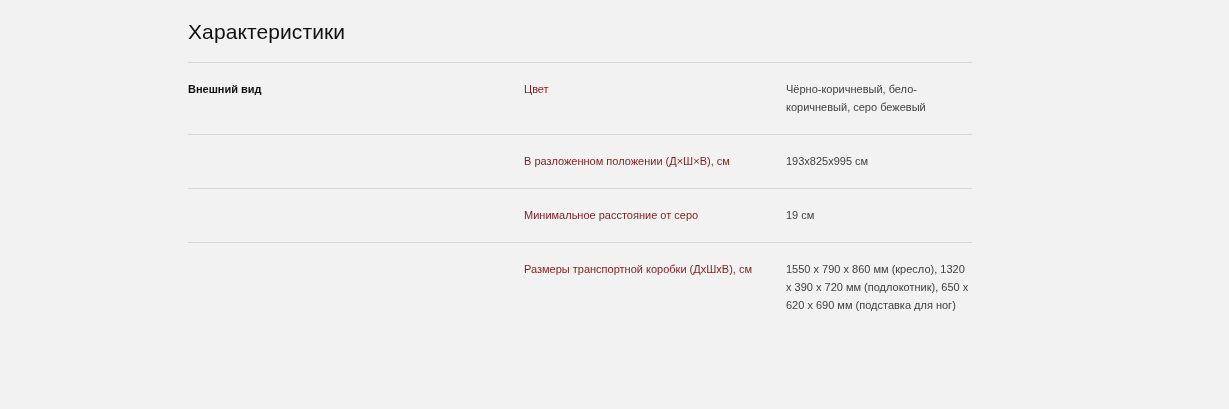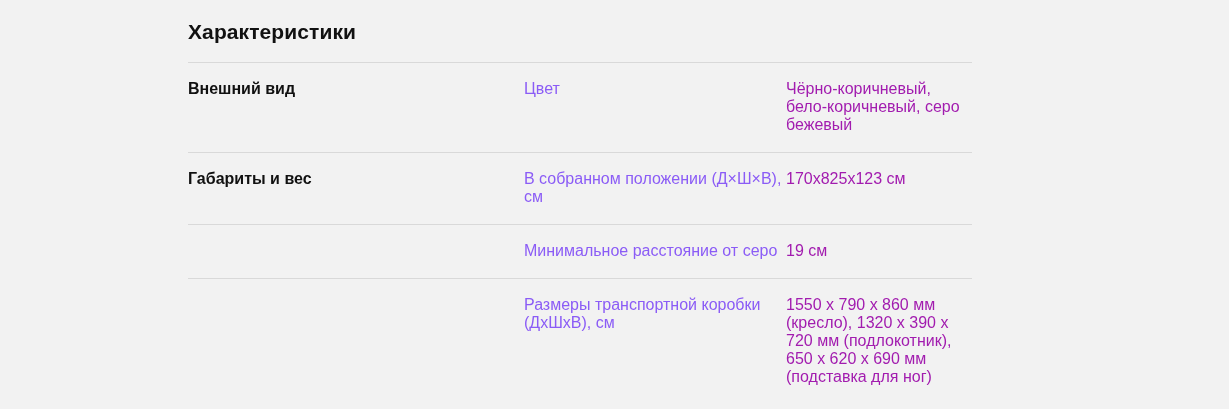--- a/index.html
+++ b/index.html
@@ -20,55 +20,55 @@
     height: 409px;
   }
   .content {
     position: absolute;
     left: 188px;
     top: 0;
     width: 784px;
   }
   .section-title {
     font-size: 21px;
-    font-weight: 700;
+    font-weight: 400;
     letter-spacing: 0.1px;
     color: #111111;
     margin: 0;
     padding-top: 20px;
     padding-bottom: 18px;
   }
   table.spec-table {
     width: 784px;
     border-collapse: collapse;
     table-layout: fixed;
   }
   table.spec-table tr {
     vertical-align: top;
   }
   table.spec-table td {
     border-top: 1px solid #d9d9d9;
     padding: 17px 0 18px 0;
-    font-size: 16px;
+    font-size: 11px;
     line-height: 18px;
   }
   td.col-group {
     width: 336px;
     font-weight: bold;
     color: #111111;
     padding-right: 12px;
   }
   td.col-name {
     width: 262px;
-    color: #8b5cf6;
+    color: #7f1d1d;
     padding-right: 12px;
   }
   td.col-value {
     width: 186px;
-    color: #a21caf;
+    color: #404040;
     margin-left: 48px;
   }
   .row-tall td {
     padding-bottom: 19px;
   }
 </style>
 </head>
 <body>
 
 <div class="page">
@@ -77,23 +77,23 @@
     <h2 class="section-title">Характеристики</h2>
 
     <table class="spec-table">
       <tbody>
         <tr>
           <td class="col-group">Внешний вид</td>
           <td class="col-name">Цвет</td>
           <td class="col-value">Чёрно-коричневый, бело-коричневый, серо бежевый</td>
         </tr>
         <tr>
-          <td class="col-group">Габариты и вес</td>
-          <td class="col-name">В собранном положении (Д×Ш×В), см</td>
-          <td class="col-value">170х825х123 см</td>
+          <td class="col-group"></td>
+          <td class="col-name">В разложенном положении (Д×Ш×В), см</td>
+          <td class="col-value">193х825х995 см</td>
         </tr>
         <tr>
           <td class="col-group"></td>
           <td class="col-name">Минимальное расстояние от серо</td>
           <td class="col-value">19 см</td>
         </tr>
         <tr class="row-tall">
           <td class="col-group"></td>
           <td class="col-name">Размеры транспортной коробки (ДхШхВ), см</td>
           <td class="col-value">1550 x 790 x 860 мм (кресло), 1320 x 390 x 720 мм (подлокотник), 650 x 620 x 690 мм (подставка для ног)</td>

